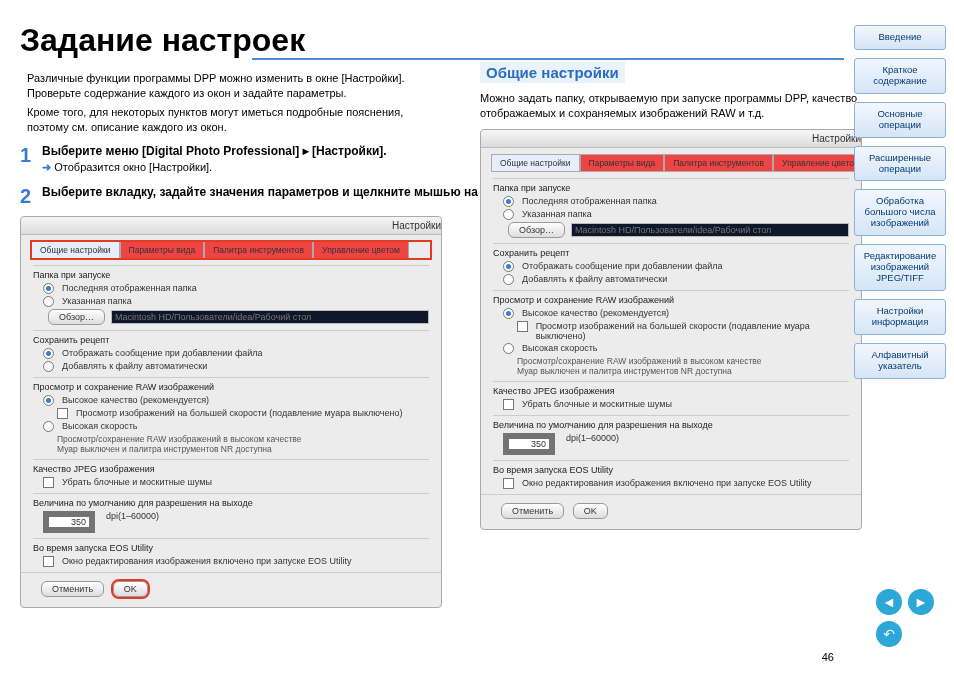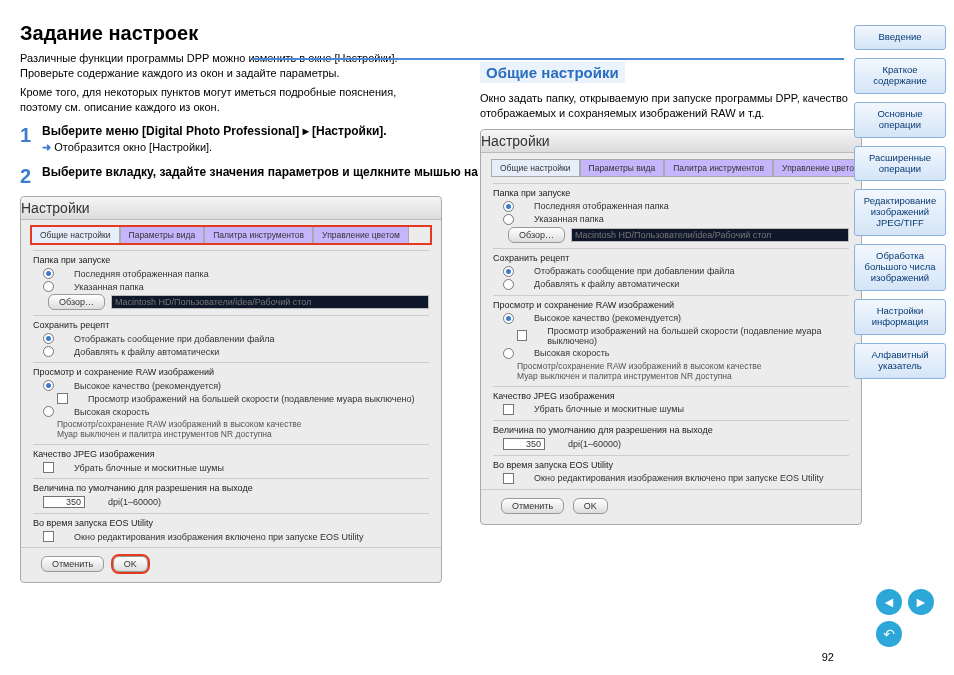--- a/index.html
+++ b/index.html
@@ -1,49 +1,49 @@
 <!DOCTYPE html>
 <html><head>
 <meta charset="utf-8">
 <style>
 html,body{margin:0;padding:0;font-family:Arial,Helvetica,sans-serif;background:#fff;color:#000}
 .page{position:relative;width:954px;height:675px;overflow:hidden}
 .content{position:absolute;left:20px;top:22px;right:110px;bottom:10px}
-h1.main{font-size:20px;font-weight:700;margin:0 0 6px}
+h1.main{font-size:32px;font-weight:700;margin:0 0 12px}
 .rule{position:absolute;left:232px;right:0;top:36px;height:2px;background:#4a8ad8}
-p.intro{font-size:11px;line-height:1.35em;margin:4px 0;width:420px}
+p.intro{font-size:11px;line-height:1.35em;margin:4px 7px;width:420px}
 .col2{position:absolute;left:460px;top:40px;width:380px}
 h2.sub{font-size:15px;font-weight:700;color:#2a6dbf;display:inline-block;margin:0 0 4px;padding:2px 6px;background:#eaf3fc}
 p.sub-intro{font-size:11px;line-height:1.35em;margin:4px 0}
 .step{display:flex;gap:6px;margin-top:10px}
 .step-num{color:#3b7cd0;font-size:20px;font-weight:700;min-width:16px}
 .step-txt strong{font-size:12px}
 .step-txt{font-size:11px;line-height:1.4em}
 .arrow{color:#3b7cd0;font-weight:700}
 .window{border:1px solid #aaa;background:#ececec;margin-top:8px;font-size:9px;color:#333;border-radius:4px}
 .winA{width:420px}
 .winB{width:380px;margin-left:0}
-.titlebar{text-align:left;font-size:14px;padding:3px 0;background:linear-gradient(#f6f6f6,#dcdcdc);border-bottom:1px solid #bbb;border-radius:4px 4px 0 0}
+.titlebar{text-align:right;font-size:10px;padding:3px 0;background:linear-gradient(#f6f6f6,#dcdcdc);border-bottom:1px solid #bbb;border-radius:4px 4px 0 0}
 .tabs{display:flex;gap:0;margin:6px 10px}
-.tab{padding:3px 8px;background:#c4b5fd;border:1px solid #aaa;font-size:8.5px;white-space:nowrap}
+.tab{padding:3px 8px;background:#ef4444;border:1px solid #aaa;font-size:8.5px;white-space:nowrap}
 .tab.active{background:#e6eefb}
 .redbox .tabs{outline:2px solid #e33b1f;outline-offset:-1px}
 .sec{margin:5px 12px;border-top:1px solid #ccc;padding-top:4px}
 .sec-label{font-size:9px;color:#222;margin-bottom:3px}
-.opt{display:flex;align-items:center;gap:20px;margin:2px 0 2px 10px}
+.opt{display:flex;gap:8px;margin:2px 0 2px 10px}
 .radio{width:9px;height:9px;border:1px solid #777;border-radius:50%;display:inline-flex;align-items:center;justify-content:center;background:#fff}
 .radio.sel::after{content:"";width:5px;height:5px;border-radius:50%;background:#3b7cd0}
 .chk{width:9px;height:9px;border:1px solid #777;background:#fff}
 .btn{display:inline-block;border:1px solid #999;border-radius:6px;padding:2px 10px;background:linear-gradient(#fff,#ddd);font-size:9px}
 .btn-row{padding:8px 14px 10px;border-top:1px solid #ccc}
 .btn-row .btn{margin-left:6px}
 .btnred{outline:2px solid #e33b1f}
 .browse{margin:2px 0 2px 15px;display:flex;align-items:center;gap:6px}
 .pathbox{flex:1;border:1px solid #bbb;background:#0f172a;padding:1px 3px;color:#777}
-.numfield{display:inline-block;width:34px;border:1px solid #737373;background:#fff;padding:0 3px;text-align:right;margin-right:3px}
+.numfield{display:inline-block;width:34px;border:6px solid #737373;background:#fff;padding:0 3px;text-align:right;margin-right:3px}
 .small{color:#555;font-size:8.5px;margin-left:24px}
 .sidebar{position:absolute;right:8px;top:25px;width:92px;display:flex;flex-direction:column;gap:8px}
 .navbtn{font-size:9.5px;text-align:center;line-height:1.15em;padding:6px 2px;background:linear-gradient(#f2f7fd,#d5e5f7);border:1px solid #8ab2df;border-radius:3px;color:#063a75;cursor:pointer}
 .navbtn.active{background:linear-gradient(#3b7cd0,#1c4f9e);color:#fff;border-color:#1c4f9e}
 .pager{position:absolute;right:20px;bottom:28px;display:flex;gap:6px}
 .pager .pbtn{width:26px;height:26px;border-radius:50%;background:#2ca7d8;display:flex;align-items:center;justify-content:center;color:#fff;font-size:14px}
 .pgnum{position:absolute;right:120px;bottom:12px;font-size:11px}
 </style>
 </head>
 <body>
@@ -144,21 +144,21 @@
           </div>
     </div>
     <div class="btn-row">
       <span class="btn">Отменить</span>
       <span class="btn btnred">OK</span>
     </div>
   </div>
 
   <div class="col2">
     <h2 class="sub">Общие настройки</h2>
-    <p class="sub-intro">Окно задать папку, открываемую при запуске программы DPP, качество отображаемых и сохраняемых изображений RAW и т.д.</p>
+    <p class="sub-intro">Можно задать папку, открываемую при запуске программы DPP, качество отображаемых и сохраняемых изображений RAW и т.д.</p>
 
     <div class="window winB">
       <div class="titlebar">Настройки</div>
       <div class="tabs">
         <div class="tab active">Общие настройки</div>
         <div class="tab">Параметры вида</div>
         <div class="tab">Палитра инструментов</div>
         <div class="tab">Управление цветом</div>
       </div>
       <div class="sec">
@@ -231,30 +231,30 @@
       </div>
     </div>
   </div>
 </div>
 
 <div class="sidebar">
   <div class="navbtn">Введение</div>
   <div class="navbtn">Краткое содержание</div>
   <div class="navbtn">Основные операции</div>
   <div class="navbtn">Расширенные операции</div>
+  <div class="navbtn">Обработка большого числа изображений</div>
   <div class="navbtn">Редактирование изображений JPEG/TIFF</div>
-  <div class="navbtn">Обработка большого числа изображений</div>
   <div class="navbtn">Настройки информация</div>
   <div class="navbtn">Алфавитный указатель</div>
 </div>
 
 <div class="pager">
   <div>
     <div style="display:flex;gap:6px">
       <div class="pbtn">◄</div>
       <div class="pbtn">►</div>
     </div>
     <div class="pbtn" style="margin-top:6px">↶</div>
   </div>
 </div>
 
-<div class="pgnum">92</div>
+<div class="pgnum">46</div>
 </div>
 
 </body></html>

